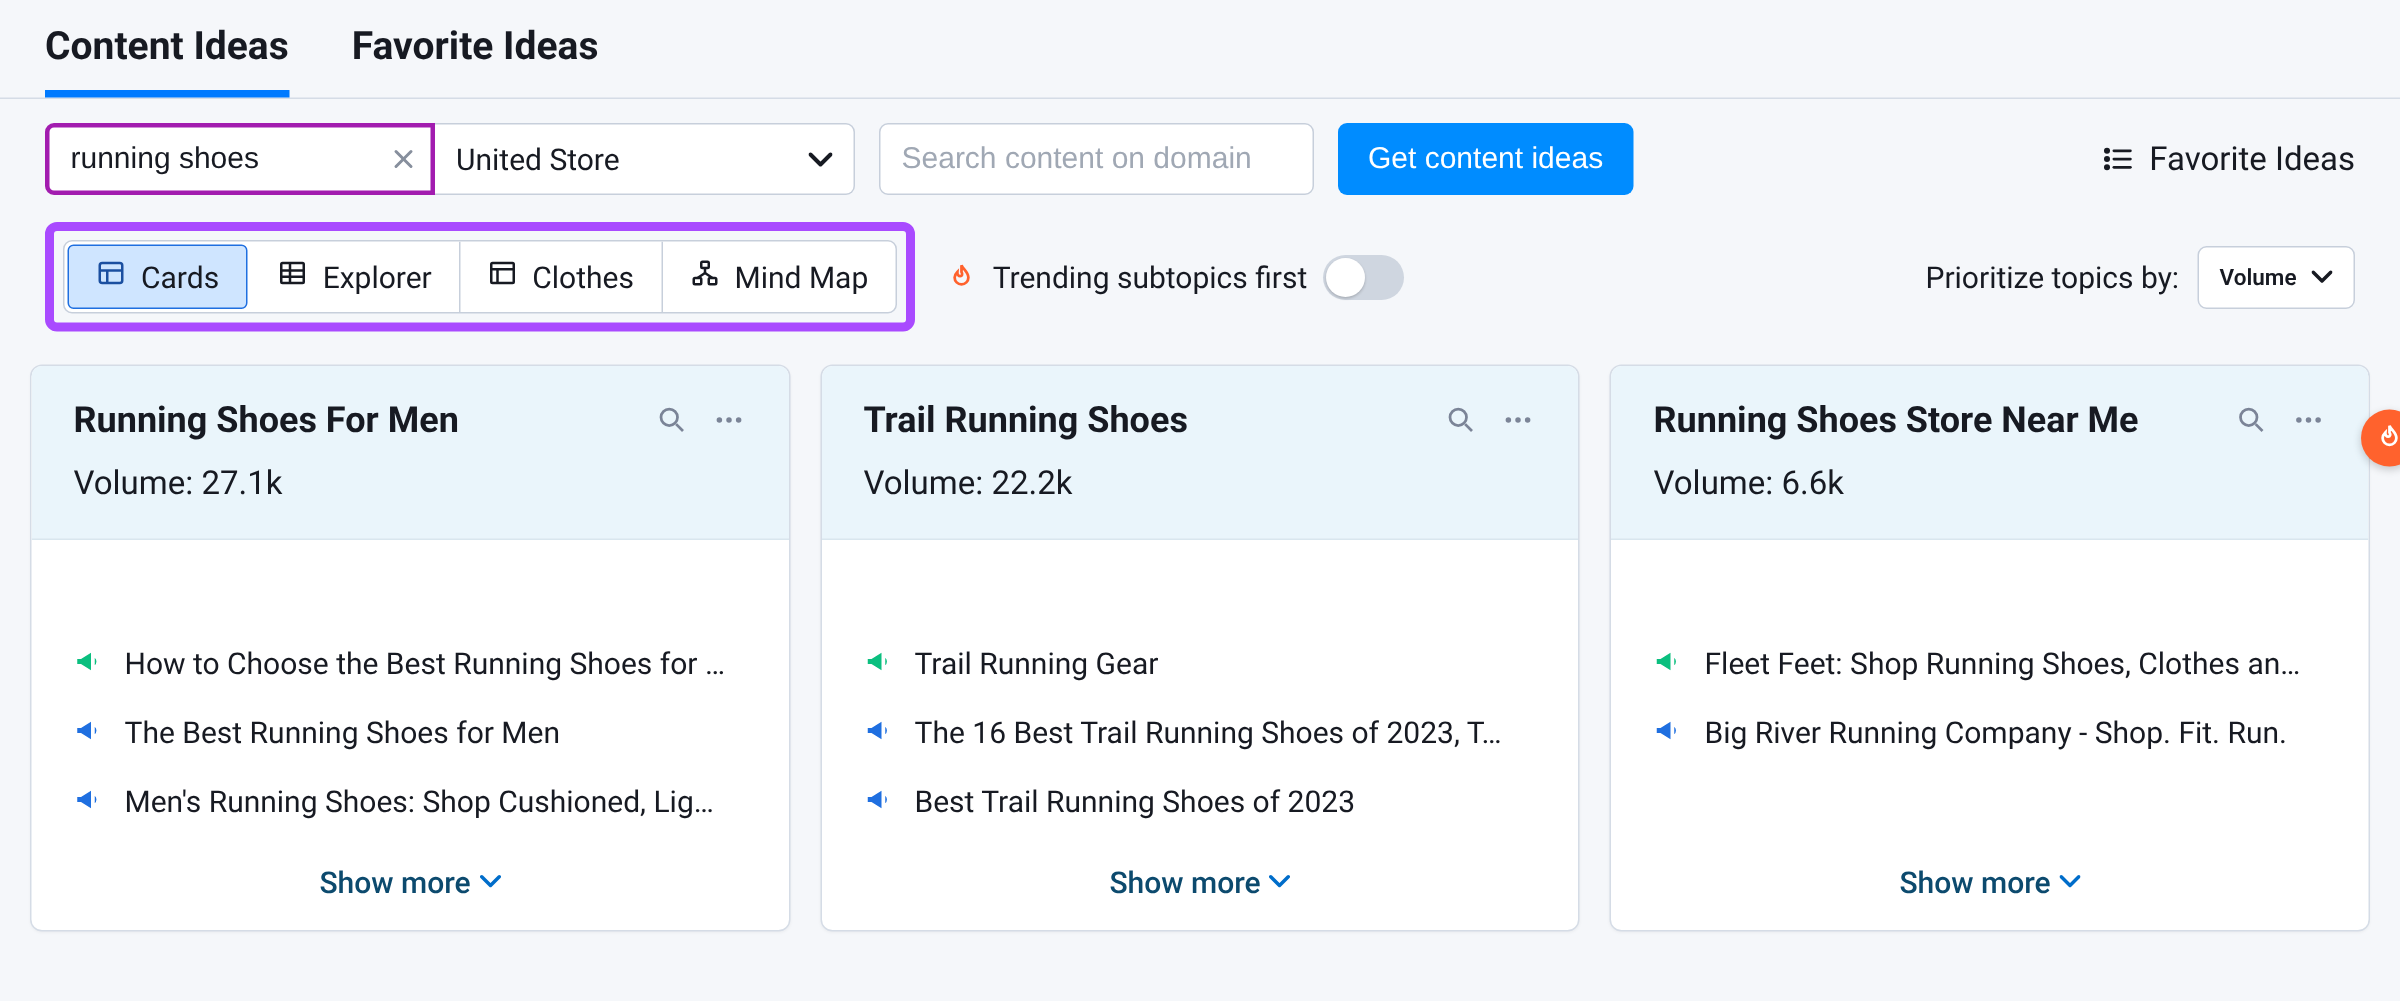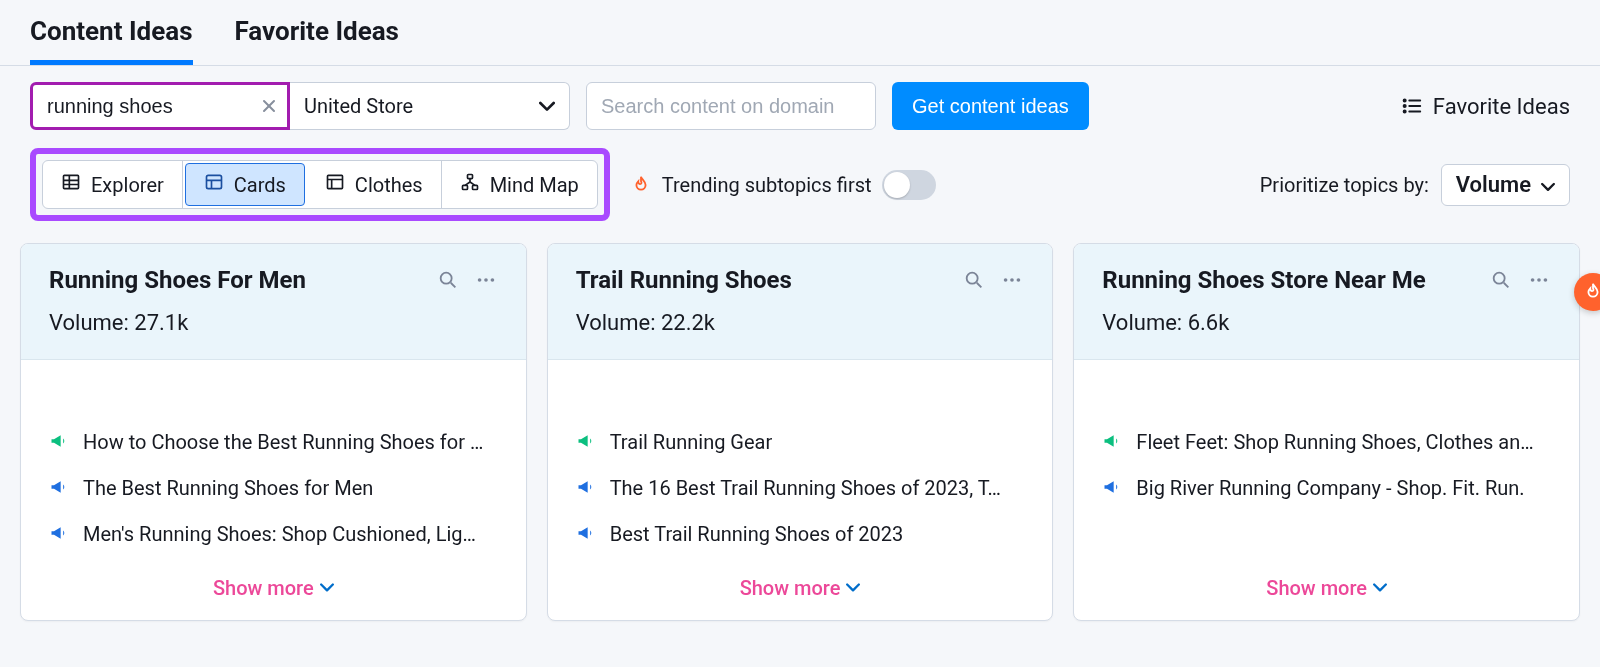--- a/index.html
+++ b/index.html
@@ -187,21 +187,21 @@
     align-items: center;
     gap: 12px;
     font-size: 20px;
   }
   .prioritize-select {
     height: 42px;
     border: 1px solid #c7cfdb;
     border-radius: 6px;
     background: #fff;
     padding: 0 38px 0 14px;
-    font-size: 22px;
+    font-size: 15px;
     font-weight: 600;
     display: flex;
     align-items: center;
     position: relative;
     cursor: pointer;
     text-align: center;
   }
   
   .cards-row {
     display: flex;
@@ -278,21 +278,21 @@
   }
   .meg-ico {
     width: 22px; height: 22px;
     flex-shrink: 0;
     display: inline-flex;
   }
   .show-more {
     margin-top: auto;
     padding-top: 30px;
     text-align: center;
-    color: #ec4899;
+    color: #0c4a6e;
     font-size: 20px;
     font-weight: 500;
     cursor: pointer;
     display: flex;
     align-items: center;
     justify-content: center;
     gap: 6px;
   }
   .floating-flame {
     position: absolute;
@@ -353,40 +353,40 @@
           <line x1="9" y1="18" x2="21" y2="18"></line>
         </svg>
     </span>
     <span>Favorite Ideas</span>
   </div>
 </div>
 
 <div class="view-row">
   <div class="view-switch-highlight">
     <div class="view-switch">
+      <div class="view-opt active">
+        <span>
+          <svg viewBox="0 0 24 24" width="20" height="20" fill="none" stroke="#1b4fa0" stroke-width="2">
+              <rect x="3" y="4" width="18" height="16" rx="2"></rect>
+              <line x1="3" y1="10" x2="21" y2="10"></line>
+              <line x1="9" y1="10" x2="9" y2="20"></line>
+            </svg>
+        </span>
+        <span>Cards</span>
+      </div>
       <div class="view-opt">
         <span>
           <svg viewBox="0 0 24 24" width="20" height="20" fill="none" stroke="#171a22" stroke-width="2">
               <rect x="3" y="4" width="18" height="16" rx="1"></rect>
               <line x1="3" y1="10" x2="21" y2="10"></line>
               <line x1="3" y1="15" x2="21" y2="15"></line>
               <line x1="10" y1="4" x2="10" y2="20"></line>
             </svg>
         </span>
         <span>Explorer</span>
-      </div>
-      <div class="view-opt active">
-        <span>
-          <svg viewBox="0 0 24 24" width="20" height="20" fill="none" stroke="#1b4fa0" stroke-width="2">
-              <rect x="3" y="4" width="18" height="16" rx="2"></rect>
-              <line x1="3" y1="10" x2="21" y2="10"></line>
-              <line x1="9" y1="10" x2="9" y2="20"></line>
-            </svg>
-        </span>
-        <span>Cards</span>
       </div>
       <div class="view-opt">
         <span>
           <svg viewBox="0 0 24 24" width="20" height="20" fill="none" stroke="#171a22" stroke-width="2">
               <rect x="3" y="4" width="18" height="16" rx="1"></rect>
               <line x1="3" y1="9" x2="21" y2="9"></line>
               <line x1="8" y1="9" x2="8" y2="20"></line>
             </svg>
         </span>
         <span>Clothes</span>

